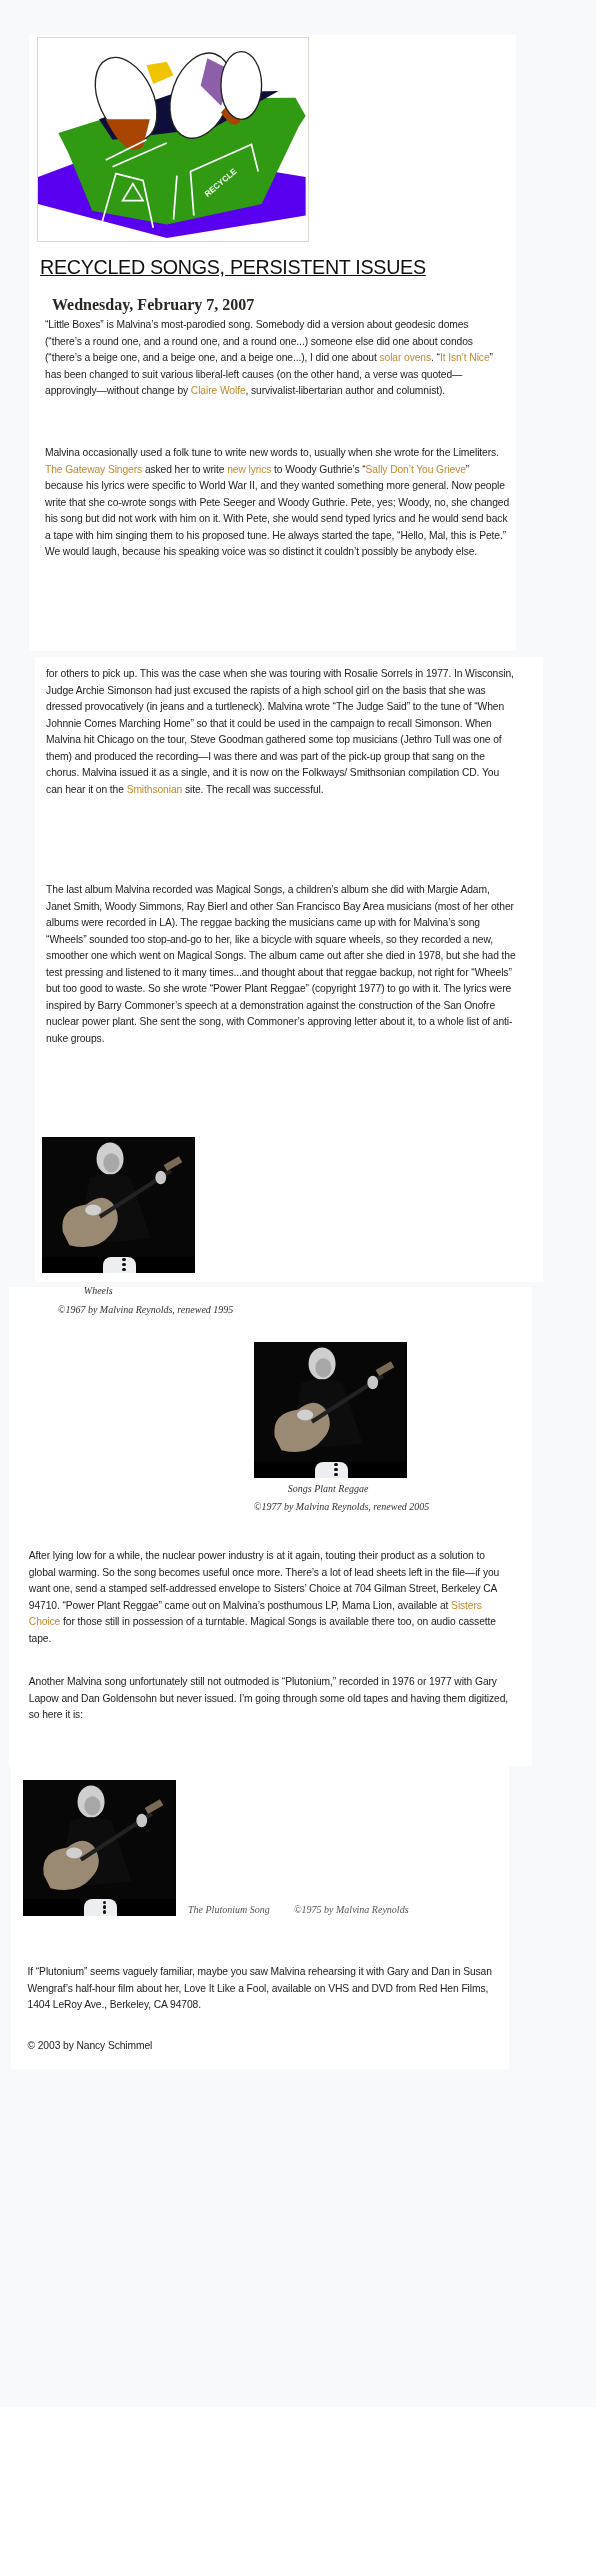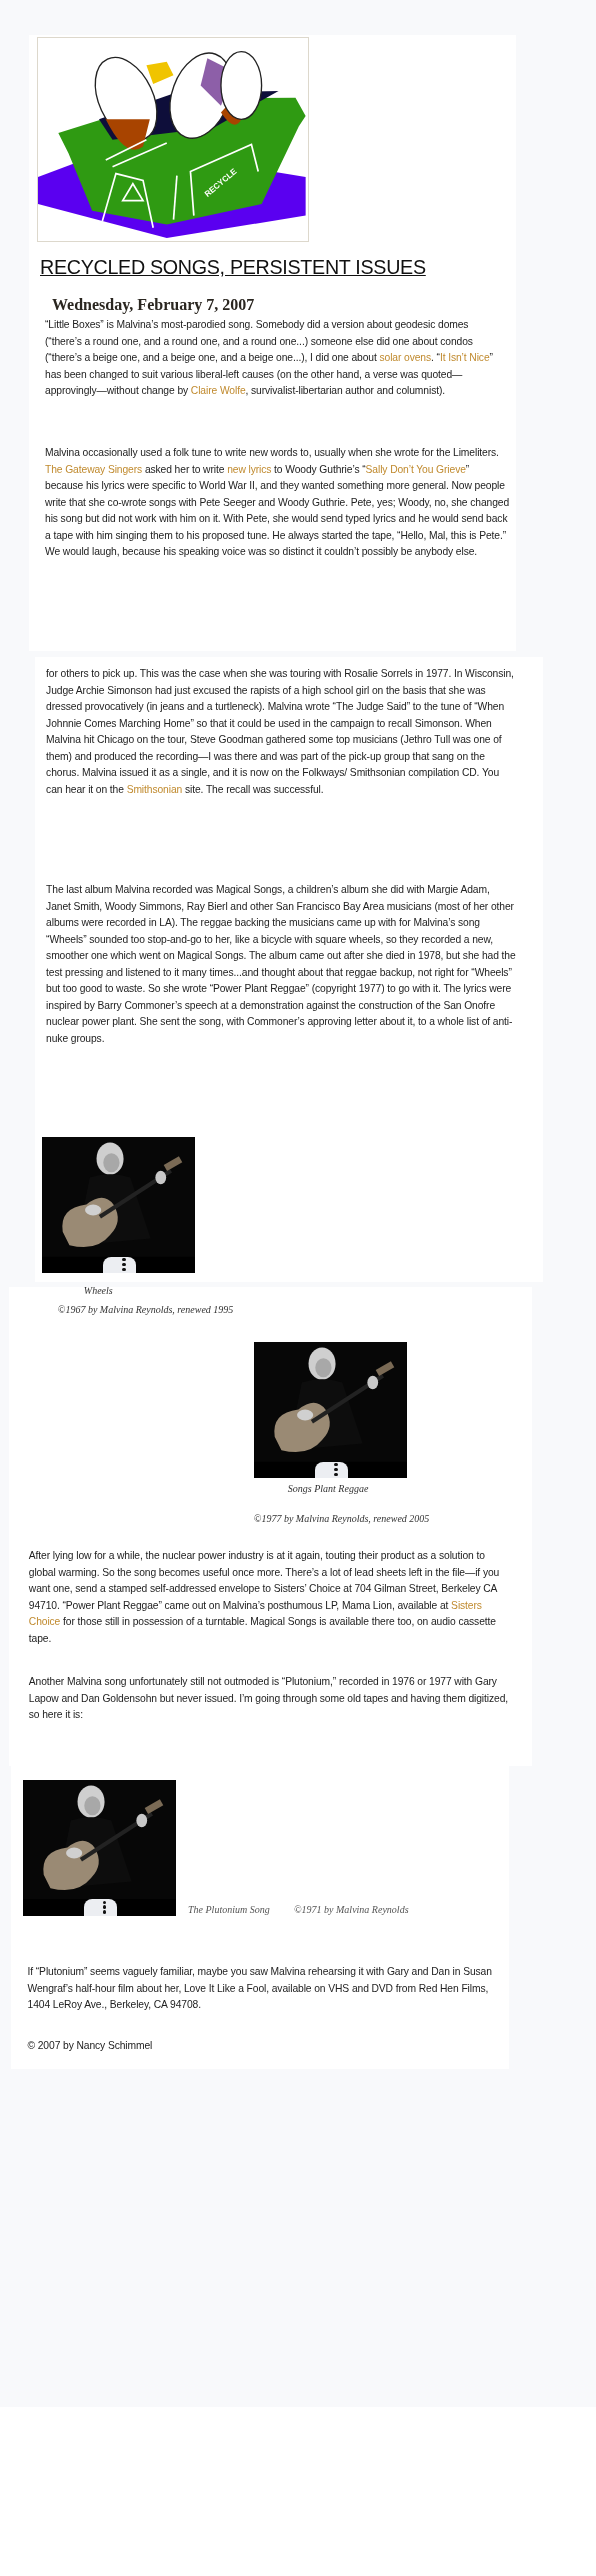--- a/index.html
+++ b/index.html
@@ -157,21 +157,21 @@
     <div class="player-bar"></div>
     <div class="player-pill">
       <div class="kebab">
           <span></span>
           <span></span>
           <span></span>
         </div>
     </div>
   </div>
   <p class="song-caption" style="left:279px; top:196px;">Songs Plant Reggae</p>
-  <p class="song-caption" style="left:245px; top:214px;margin-top:12px;">©1977 by Malvina Reynolds, renewed 2005</p>
+  <p class="song-caption" style="left:245px; top:214px;">©1977 by Malvina Reynolds, renewed 2005</p>
 
   <p class="body-text" style="left:15px; top:256px; width:481px;"><span>After lying low for a while, the nuclear power industry is at it again, touting their product as a solution to global warming. So the song becomes useful once more. There’s a lot of lead sheets left in the file—if you want one, send a stamped self-addressed envelope to Sisters’ Choice at 704 Gilman Street, Berkeley CA 94710. “Power Plant Reggae” came out on Malvina’s posthumous LP, Mama Lion, available at </span><a class="link">Sisters Choice</a><span> for those still in possession of a turntable. Magical Songs is available there too, on audio cassette tape.</span></p>
 
   <p class="body-text" style="left:15px; top:382px; width:481px;">Another Malvina song unfortunately still not outmoded is “Plutonium,” recorded in 1976 or 1977 with Gary Lapow and Dan Goldensohn but never issued. I’m going through some old tapes and having them digitized, so here it is:</p>
 </div>
 
 <div class="panel p4">
   <div class="player" style="left:11.5px; top:13.6px;">
     <svg width="153" height="119" viewBox="0 0 225 176">
       <rect width="225" height="176" fill="#070707"></rect>
@@ -187,19 +187,19 @@
     <div class="player-bar"></div>
     <div class="player-pill">
       <div class="kebab">
           <span></span>
           <span></span>
           <span></span>
         </div>
     </div>
   </div>
   <p class="song-caption" style="left:171px; top:138px; color:#555;margin-left:6px;">The Plutonium Song</p>
-  <p class="song-caption" style="left:283px; top:138px; color:#555;">©1971 by Malvina Reynolds</p>
+  <p class="song-caption" style="left:283px; top:138px; color:#555;">©1975 by Malvina Reynolds</p>
 
   <p class="body-text" style="left:11.5px; top:193px; width:475px;">If “Plutonium” seems vaguely familiar, maybe you saw Malvina rehearsing it with Gary and Dan in Susan Wengraf’s half-hour film about her, Love It Like a Fool, available on VHS and DVD from Red Hen Films, 1404 LeRoy Ave., Berkeley, CA 94708.</p>
 
-  <p class="body-text" style="left:11.5px; top:267px; width:271px;">© 2007 by Nancy Schimmel</p>
+  <p class="body-text" style="left:11.5px; top:267px; width:271px;">© 2003 by Nancy Schimmel</p>
 </div>
 
 
 </body></html>

